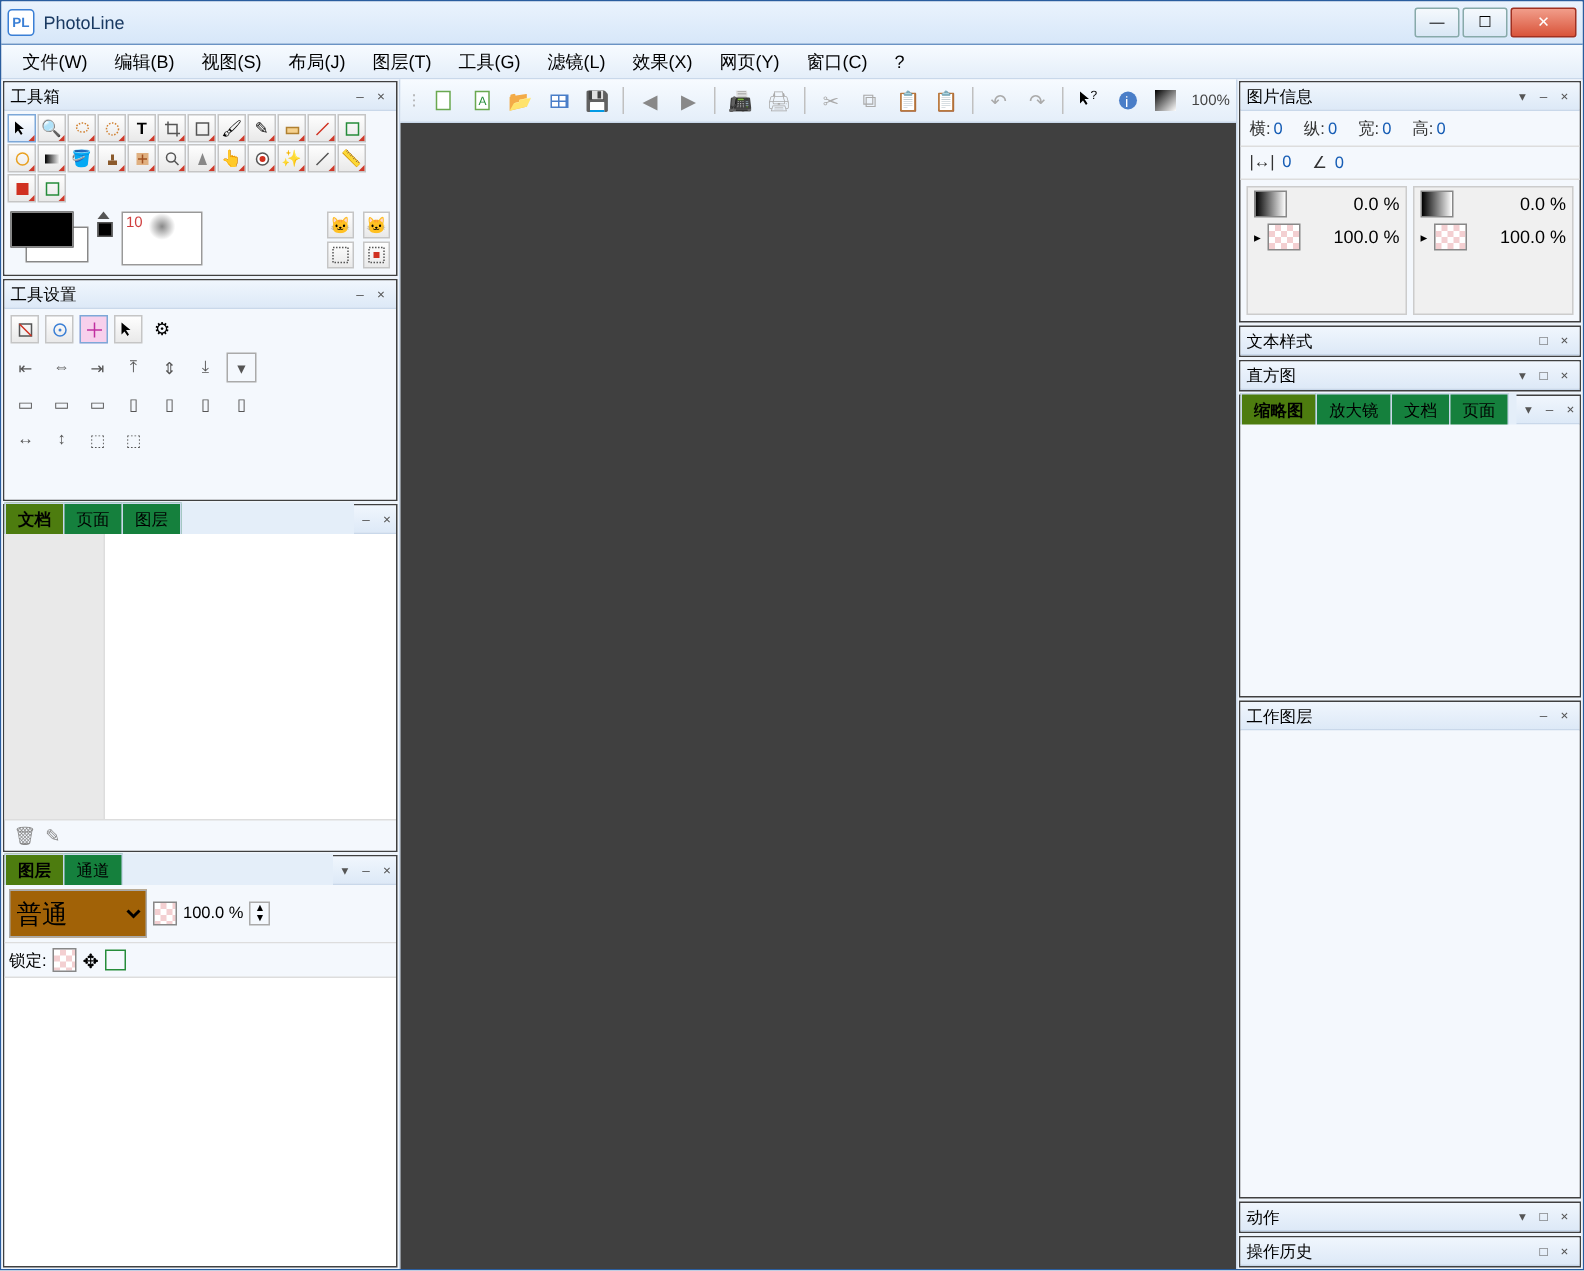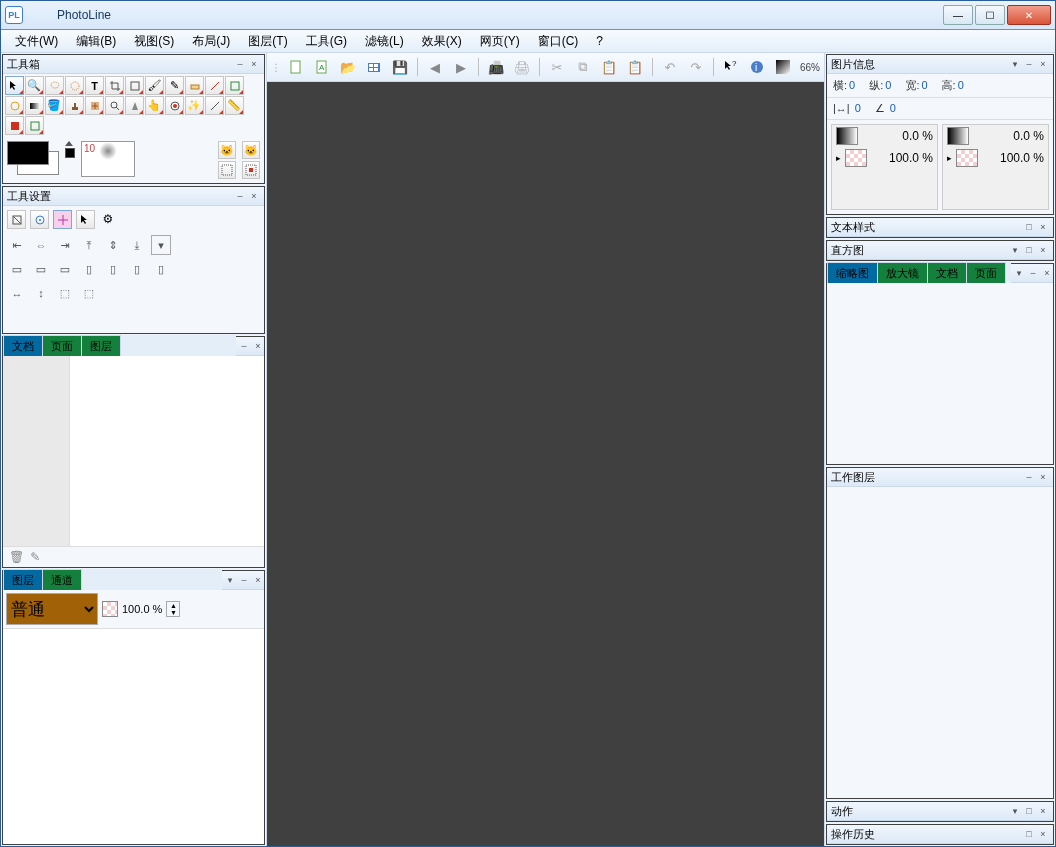--- a/index.html
+++ b/index.html
@@ -1,19 +1,19 @@
 <!DOCTYPE html>
 <html><head>
 <meta charset="utf-8">
 <style>
 html,body{margin:0;padding:0;font-family:"Microsoft YaHei","SimSun",sans-serif;font-size:12px;background:#f0f0f0;color:#000;user-select:none;overflow:hidden;}
 .window{width:1056px;height:847px;background:#fff;border:1px solid #2a5d9e;box-sizing:border-box;display:flex;flex-direction:column;}
 .titlebar{height:28px;background:linear-gradient(#eaf3fd,#d7e7f9);display:flex;align-items:center;padding:0 4px;border-bottom:1px solid #6a93c4;}
 .titlebar .icon{width:16px;height:16px;background:#fff;border:1px solid #3a7fd5;border-radius:3px;display:flex;align-items:center;justify-content:center;font-size:9px;color:#3a7fd5;font-weight:bold;margin-right:6px;}
-.titlebar .title{flex:1;color:#1a3a62;font-size:12px;margin-left:28px;}
+.titlebar .title{flex:1;color:#1a3a62;font-size:12px;}
 .winbtns{display:flex;gap:2px;}
 .winbtn{width:28px;height:18px;border:1px solid #8aa;border-radius:2px;background:linear-gradient(#f5f9fd,#d9e7f5);display:flex;align-items:center;justify-content:center;font-size:10px;}
 .winbtn.close{background:linear-gradient(#f19d8a,#d9543a);border-color:#a03020;color:#fff;width:42px;}
 .menubar{height:22px;background:linear-gradient(#f7fbff,#e4eef9);display:flex;align-items:center;padding:0 6px;gap:2px;border-bottom:1px solid #c9d8ea;}
 .menubar span{padding:2px 8px;cursor:default;}
 .body{flex:1;display:flex;background:#eef4fb;min-height:0;}
 .leftcol{width:265px;display:flex;flex-direction:column;background:#eef4fb;border-right:1px solid #c9d8ea;min-height:0;}
 .rightcol{width:230px;display:flex;flex-direction:column;background:#eef4fb;border-left:1px solid #c9d8ea;min-height:0;}
 .center{flex:1;display:flex;flex-direction:column;min-width:0;}
 .maintb{height:28px;background:linear-gradient(#f7fbff,#e4eef9);border-bottom:1px solid #c9d8ea;display:flex;align-items:center;padding:0 4px;gap:4px;}
@@ -32,21 +32,21 @@
 .swatchrow{display:flex;align-items:flex-start;gap:6px;padding:4px;}
 .swatchbox{position:relative;width:52px;height:34px;}
 .swatch{position:absolute;width:40px;height:22px;border:1px solid #888;}
 .swatch.fg{background:#000;top:0;left:0;z-index:2;}
 .swatch.bg{background:#fff;bottom:0;right:0;}
 .brushprev{width:52px;height:34px;border:1px solid #999;background:#fff;display:flex;align-items:flex-start;justify-content:center;position:relative;}
 .brushprev .num{position:absolute;top:1px;left:2px;font-size:10px;color:#d04040;}
 .brdot{width:18px;height:18px;border-radius:50%;background:radial-gradient(circle,#888 0%,rgba(136,136,136,0)70%);}
 .tabrow{display:flex;background:#e4eef9;border-bottom:1px solid #c9d8ea;}
 .tab{padding:3px 8px;border:1px solid #c9d8ea;border-bottom:none;background:#15803d;font-size:11px;margin-right:-1px;}
-.tab.active{background:#0369a1;}
+.tab.active{background:#4d7c0f;font-weight:bold;}
 .docarea{height:190px;background:#fff;display:flex;}
 .docarea .thmb{width:66px;background:#e9e9e9;border-right:1px solid #ddd;}
 .layerctrl{display:flex;align-items:center;gap:4px;padding:3px;border-bottom:1px solid #ddd;font-size:11px;background:#f4f8fd;}
 .blendsel{width:92px;height:32px;border:1px solid #aaa;background:#a16207;font-size:17px;}
 .infobar{display:flex;gap:14px;padding:4px 6px;font-size:11px;background:#f4f8fd;border-bottom:1px solid #ddd;}
 .infobar span{color:#333;}
 .infobar b{color:#165db5;font-weight:normal;margin-left:2px;}
 .grad{width:20px;height:16px;background:linear-gradient(to right,#000,#fff);border:1px solid #888;}
 .chk{width:20px;height:16px;background:repeating-conic-gradient(#f3cfd1 0 25%,#fff 0 50%) 0 0/8px 8px;border:1px solid #888;}
 .layerentry{display:flex;align-items:center;gap:4px;padding:2px 4px;}
@@ -354,20 +354,26 @@
         </div>
         <div class="layerctrl">
           <select class="blendsel"><option>普通</option></select>
           <div class="chk" style="width:14px;height:14px;"></div>
           <span>100.0 %</span>
           <div style="width:12px;height:14px;border:1px solid #aaa;display:flex;flex-direction:column;">
             <div style="flex:1;text-align:center;font-size:7px;">▲</div>
             <div style="flex:1;text-align:center;font-size:7px;">▼</div>
           </div>
         </div>
+        <div class="layerctrl">
+          <span>锁定:</span>
+          <div class="chk" style="width:14px;height:14px;"></div>
+          <span style="font-size:13px;">✥</span>
+          <span style="border:1px solid #268c3a;width:12px;height:12px;display:inline-block;"></span>
+        </div>
         <div style="flex:1;background:#fff;"></div>
       </div>
 
     </div>
 
     <div class="center">
       <div class="maintb">
         <span style="color:#aaa;font-size:10px;">⋮</span>
         <div class="tbtn">
             <svg width="14" height="14">
@@ -414,21 +420,21 @@
           </div>
         <div class="tbtn">
             <svg width="14" height="14">
               <circle cx="7" cy="7" r="6" fill="#4a7ec8"></circle>
               <text x="5" y="11" font-size="10" fill="#fff">i</text>
             </svg>
           </div>
         <div class="tbtn">
             <div style="width:14px;height:14px;background:linear-gradient(135deg,#000,#fff);"></div>
           </div>
-        <span class="zoom">66%</span>
+        <span class="zoom">100%</span>
       </div>
       <div class="canvas"></div>
     </div>
 
     <div class="rightcol">
 
       <div class="panel">
         <div class="panelhead">
           <span class="ttl">图片信息</span>
           <span class="pbtn">▾</span>

